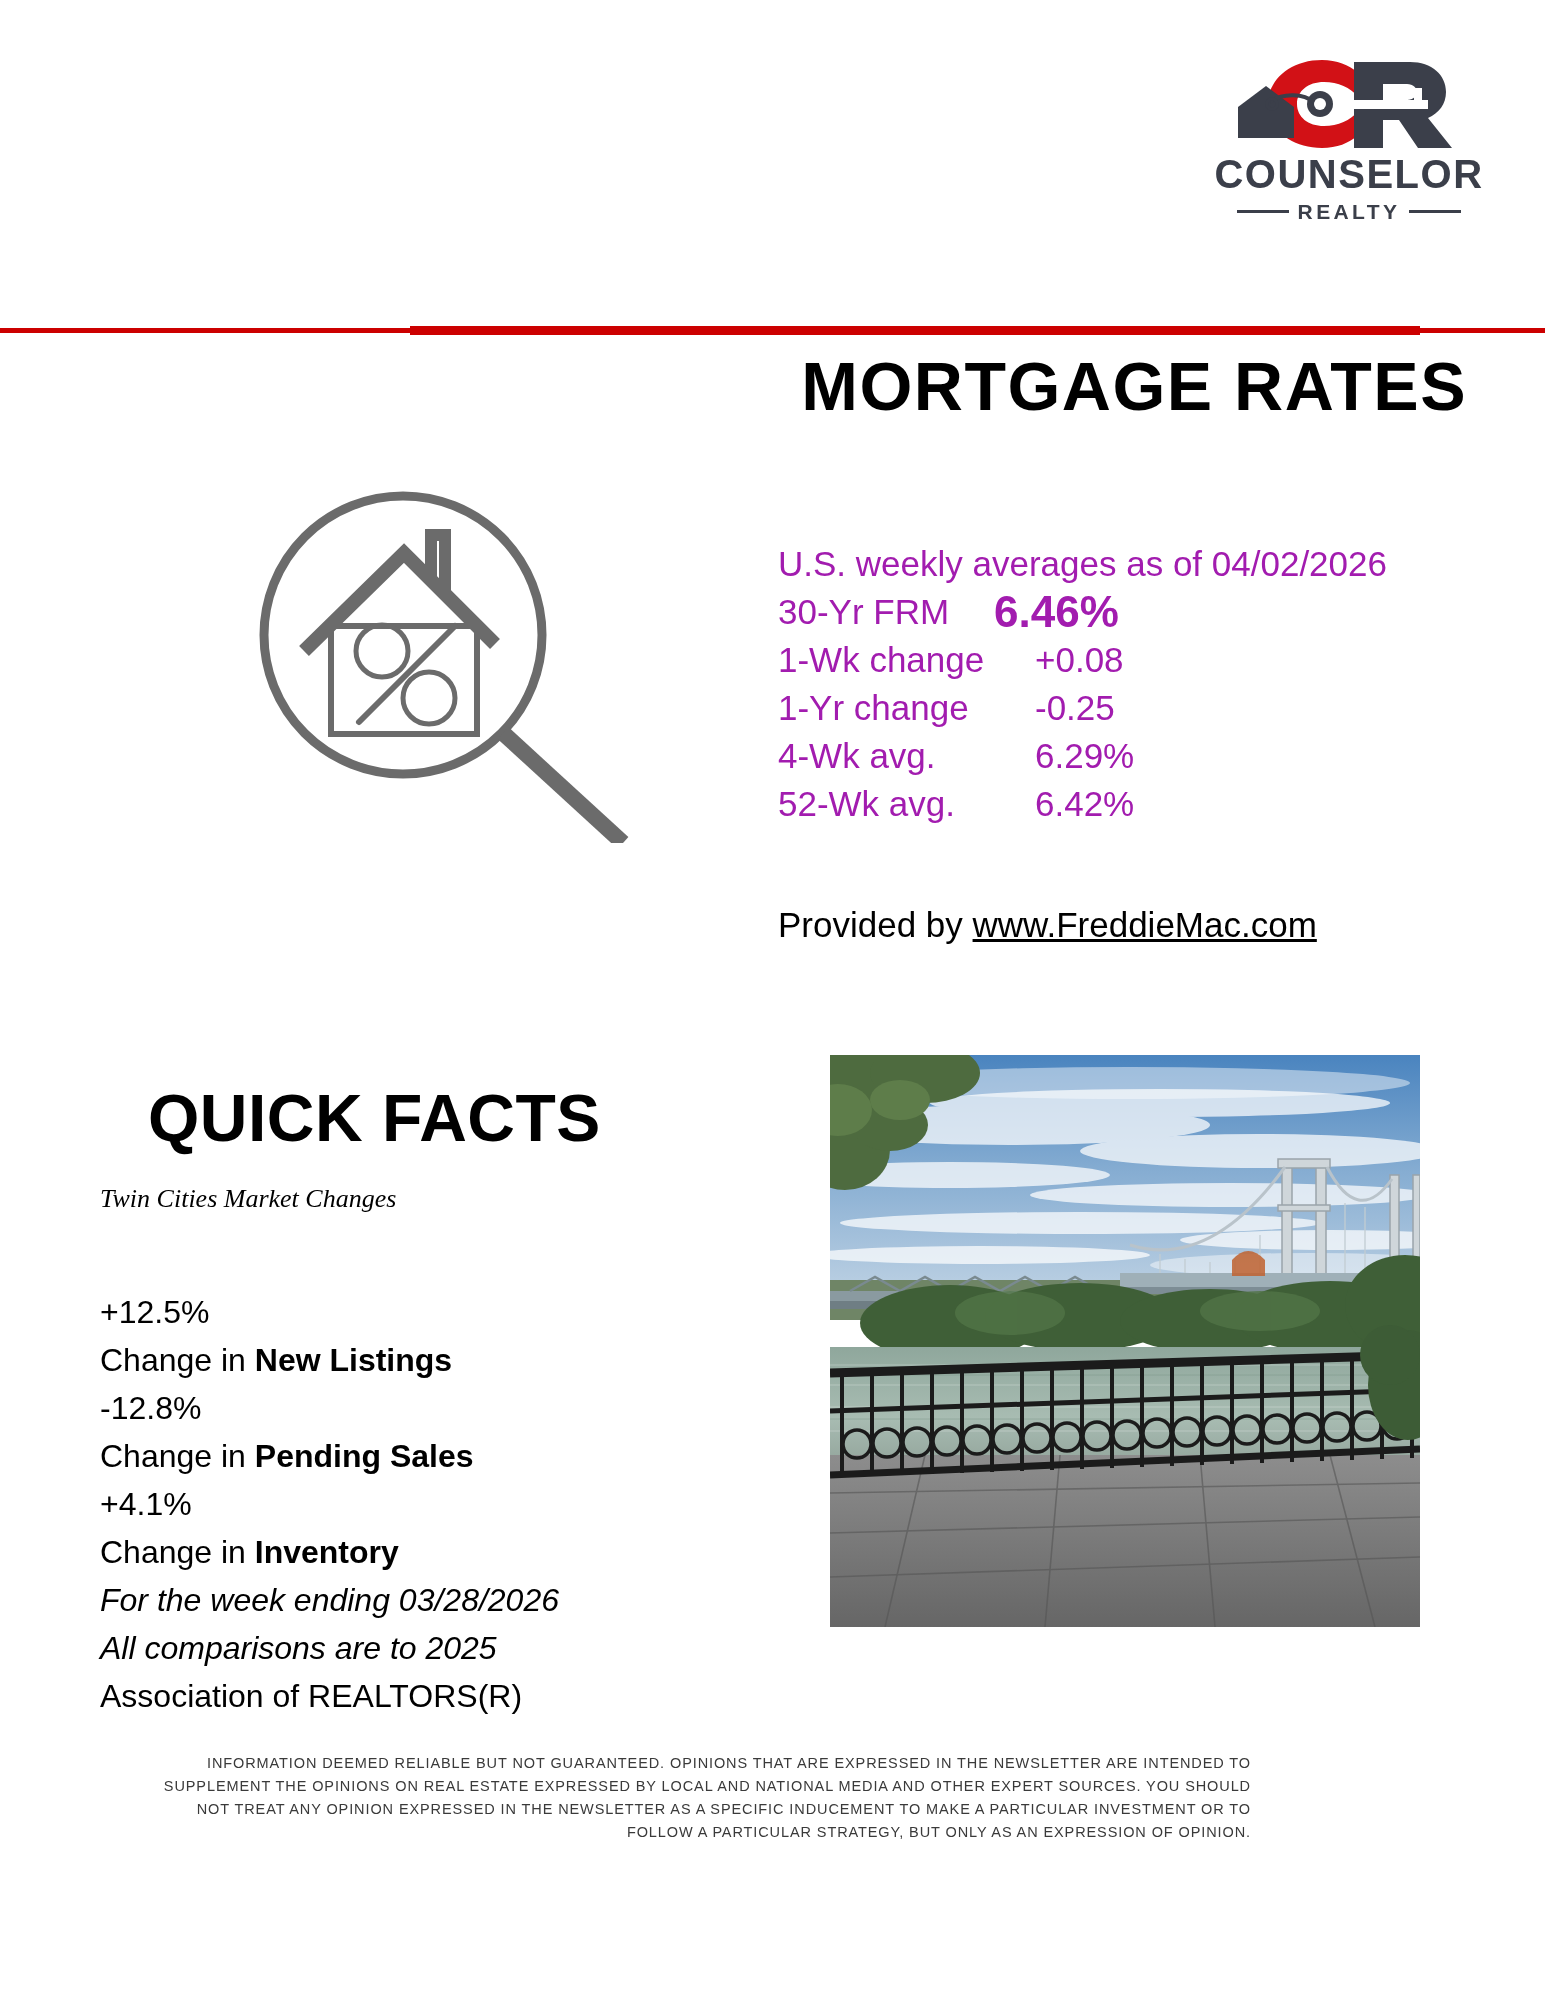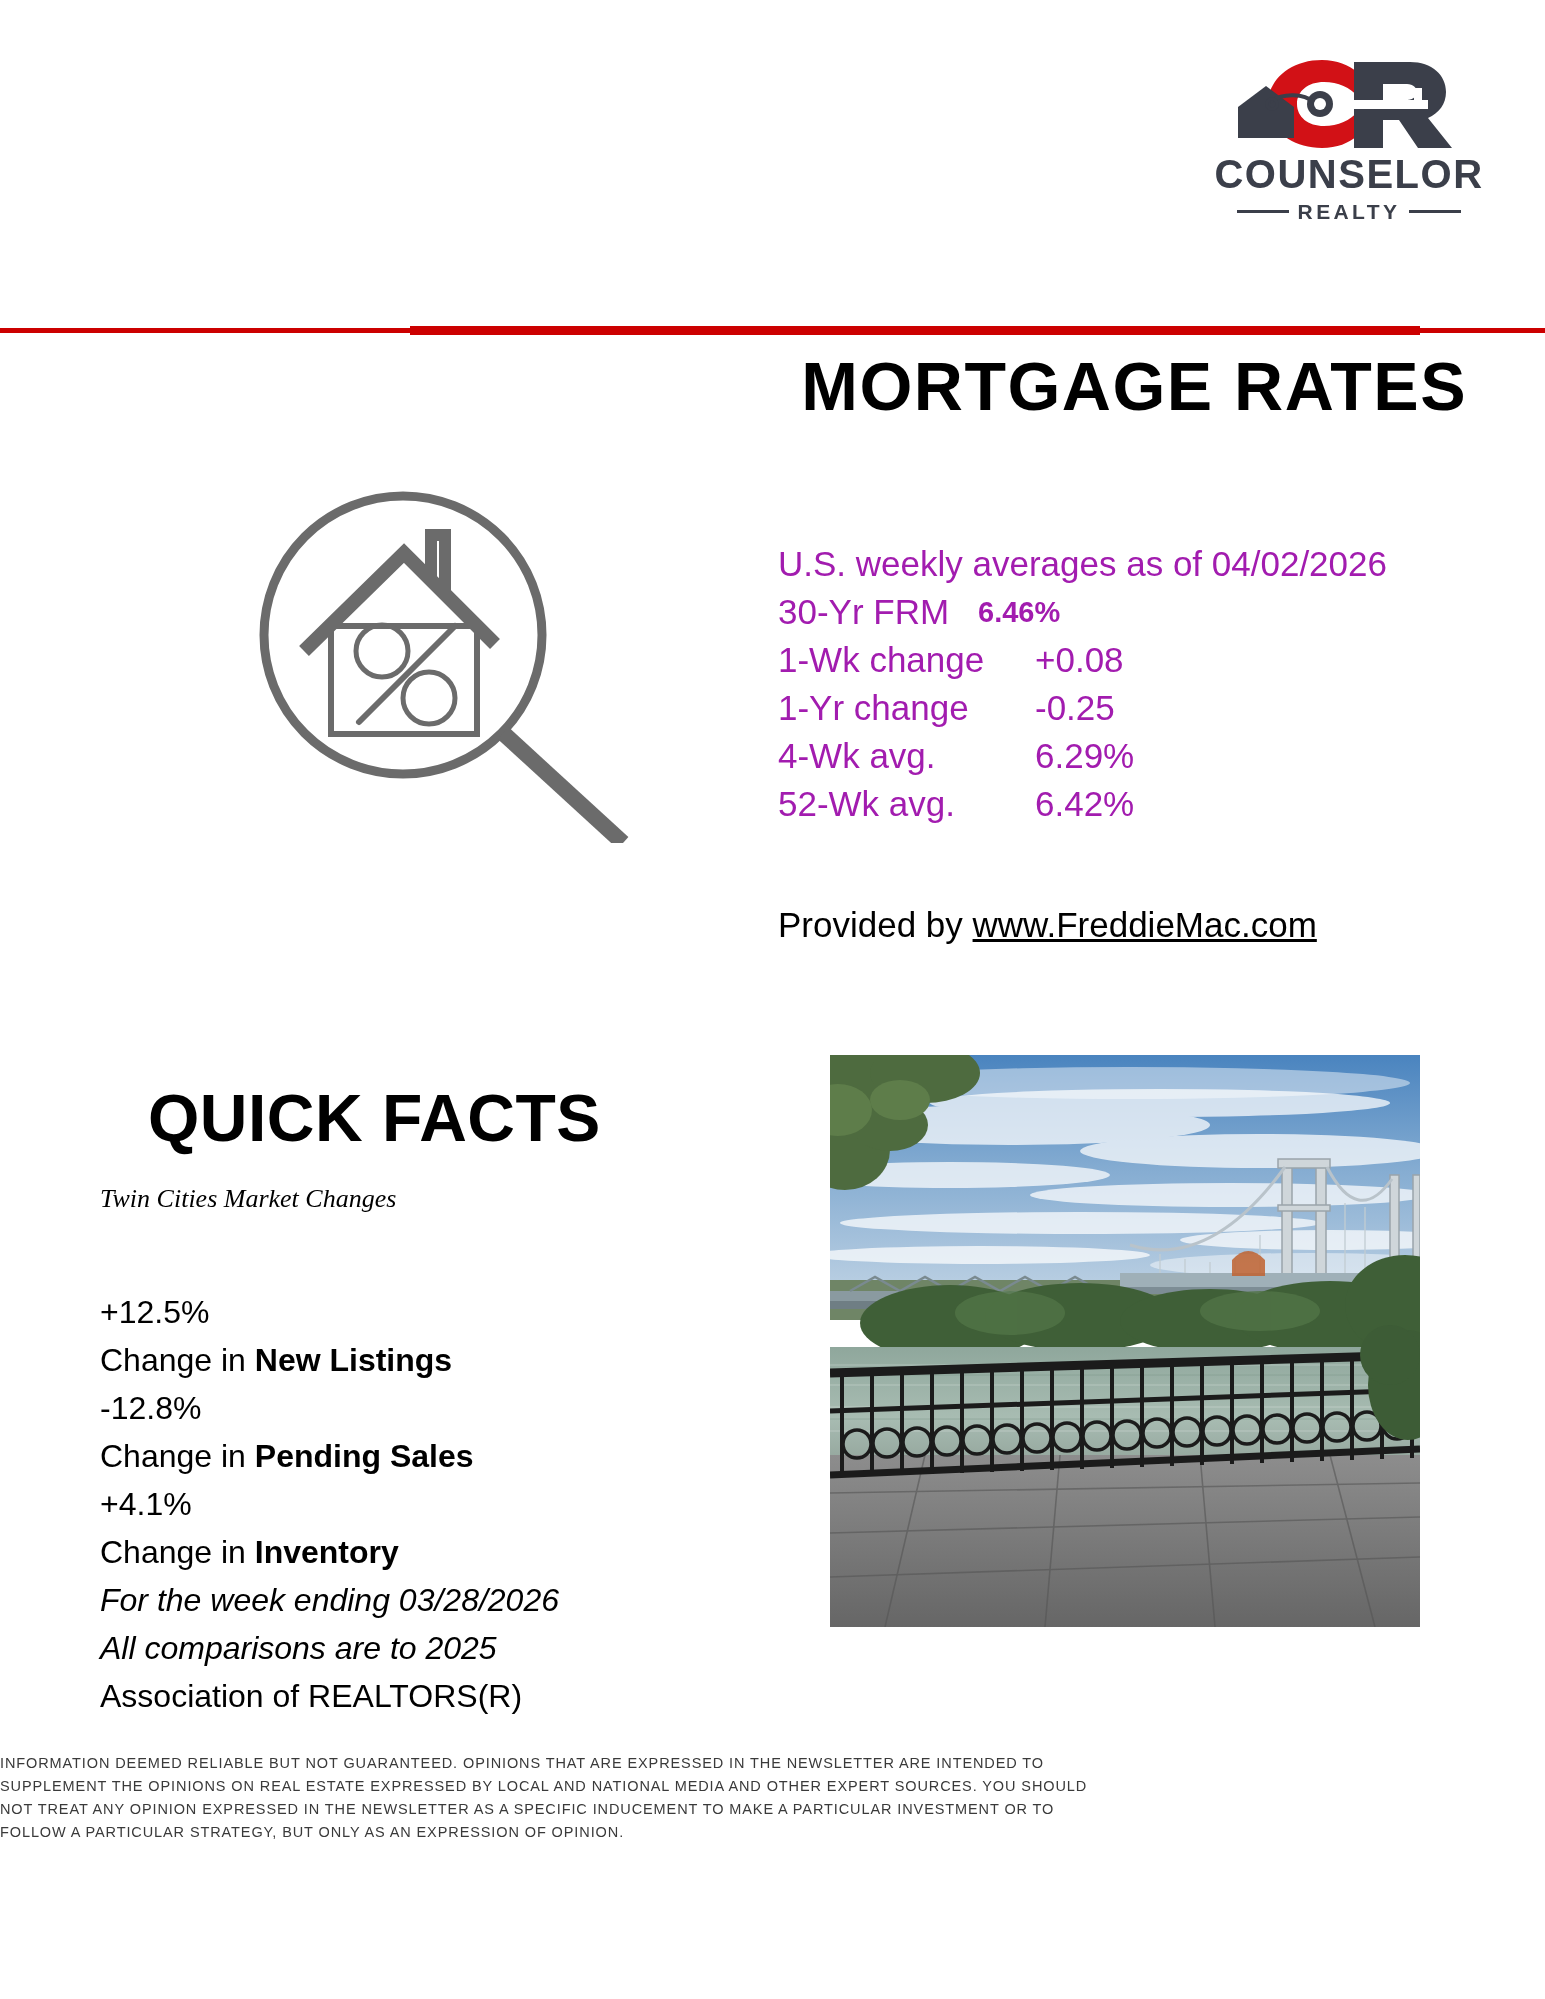--- a/index.html
+++ b/index.html
@@ -130,21 +130,22 @@
     display: flex;
     white-space: nowrap;
   }
   #rates-block .rate-label {
     width: 215px;
     flex: 0 0 215px;
   }
   #rates-block .rate-value { }
   #rates-block .rate-value.bold {
     font-weight: bold;
-    font-size: 29px;
+    font-size: 44px;
+    margin-left: 16px;
   }
   #rates-block .rate-row.frm .rate-label { width: 200px; flex: 0 0 200px; }
   #rates-block .rate-row.numeric .rate-value {
     display: inline-block;
     min-width: 120px;
     text-align: left;
     padding-left: 42px;
   }
 
   #provided-by {
@@ -202,21 +203,21 @@
     overflow: hidden;
   }
   #photo svg { display: block; }
 
   
   #disclaimer {
     position: absolute;
     left: 0;
     top: 1752px;
     width: 1251px;
-    text-align: left;
+    text-align: right;
     font-size: 14.5px;
     line-height: 23px;
     letter-spacing: 0.9px;
     color: #3a3a3a;
   }
   #disclaimer div { white-space: nowrap; }
 </style>
 </head>
 <body>
 

